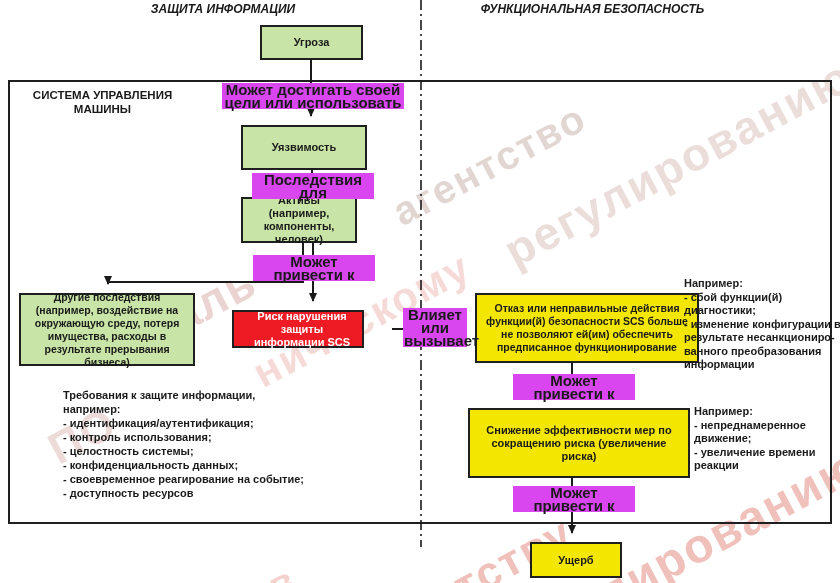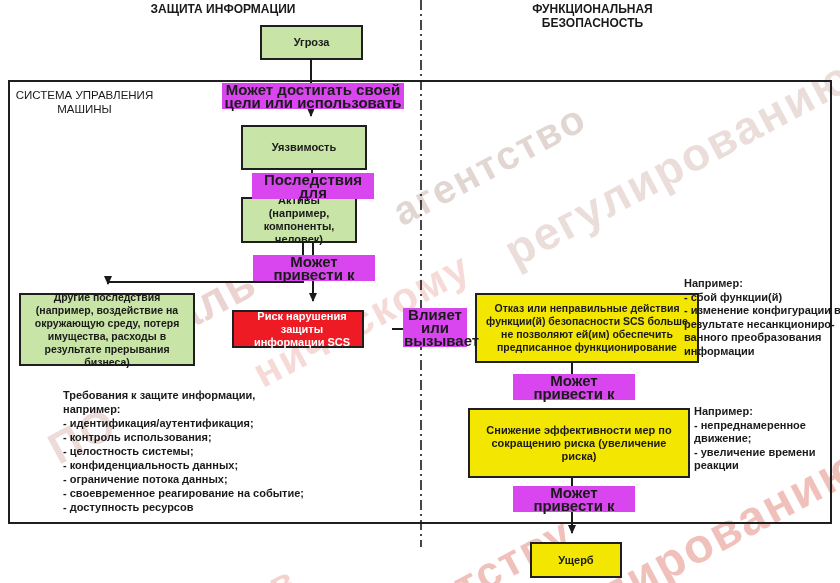--- a/index.html
+++ b/index.html
@@ -19,24 +19,24 @@
   .wm-0{left:135px;top:310px;font-size:46px;color:rgba(205,150,142,.42);}
   .wm-1{left:385px;top:195px;font-size:40px;color:rgba(190,165,158,.45);}
   .wm-2{left:495px;top:230px;font-size:46px;color:rgba(205,175,168,.42);}
   .wm-3{left:40px;top:430px;font-size:44px;color:rgba(205,160,152,.38);}
   .wm-4{left:355px;top:615px;font-size:44px;color:rgba(228,140,130,.55);}
   .wm-5{left:490px;top:625px;font-size:48px;color:rgba(228,140,130,.55);}
   .wm-6{left:205px;top:600px;font-size:38px;color:rgba(228,140,130,.4);}
   .wm-7{left:245px;top:355px;font-size:42px;color:rgba(228,150,140,.35);}
   
   .big-box{left:8px;top:80px;width:820px;height:440px;border:2px solid #1f1f1f;z-index:1;background:transparent;}
-  .hdr{top:2px;font-size:12px;font-weight:700;text-align:center;z-index:3;}
+  .hdr{top:2px;font-size:12px;font-weight:700;text-align:center;z-index:3;font-style:italic;}
   .hdr-left{left:118px;width:210px;}
   .hdr-right{left:480px;width:225px;}
-  .sys-label{left:7px;top:88px;width:155px;font-size:11.5px;font-weight:400;text-align:center;line-height:14px;z-index:3;}
+  .sys-label{left:25px;top:88px;width:155px;font-size:11.5px;font-weight:700;text-align:center;line-height:14px;z-index:3;}
   
   svg.wires{position:absolute;left:0;top:0;z-index:2;}
   
   .node{
     position:absolute;z-index:3;border:2px solid #1f1f1f;
     display:flex;align-items:center;justify-content:center;text-align:center;
     font-weight:700;font-size:11px;line-height:13px;padding:2px 4px;box-sizing:border-box;
   }
   .green{background:var(--green,#c8e4a6);}
   .red{background:var(--red,#ee1b24);color:#ffffff;}
@@ -123,27 +123,27 @@
 <div class="elabel l-lead2">Может привести к</div>
 <div class="elabel l-lead3">Может привести к</div>
 
 <div class="note note-req">
     <div>Требования к защите информации,</div>
     <div>например:</div>
     <div>- идентификация/аутентификация;</div>
     <div>- контроль использования;</div>
     <div>- целостность системы;</div>
     <div>- конфиденциальность данных;</div>
-    <div>- ограничение потока данных;</div>
     <div>- своевременное реагирование на событие;</div>
     <div>- доступность ресурсов</div>
   </div>
 <div class="note note-ex1">
     <div>Например:</div>
     <div>- сбой функции(й)</div>
+    <div>диагностики;</div>
     <div>- изменение конфигурации в</div>
     <div>результате несанкциониро-</div>
     <div>ванного преобразования</div>
     <div>информации</div>
   </div>
 <div class="note note-ex2">
     <div>Например:</div>
     <div>- непреднамеренное</div>
     <div>движение;</div>
     <div>- увеличение времени</div>

